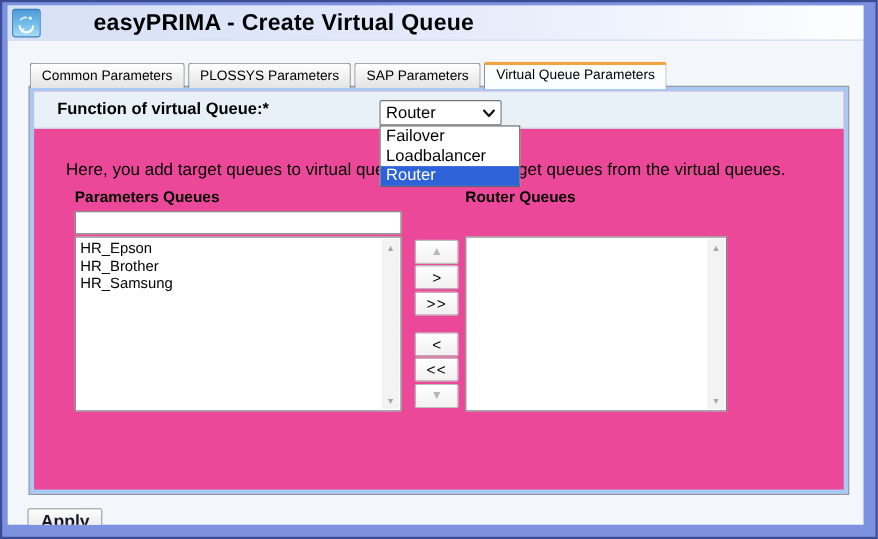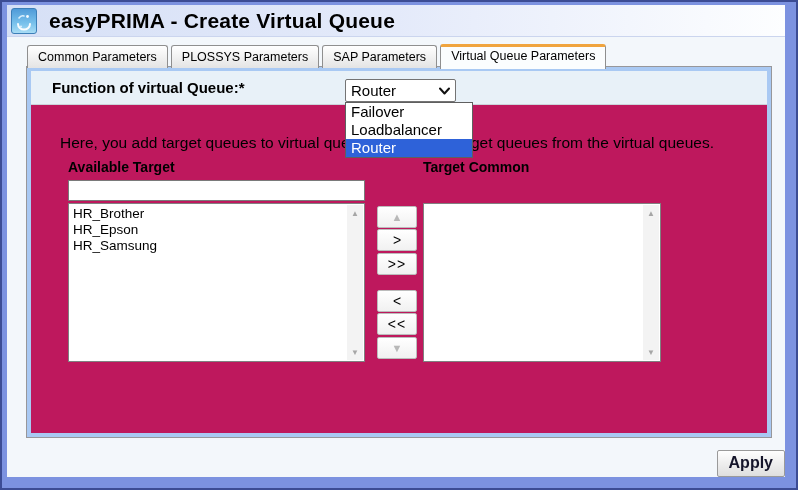--- a/index.html
+++ b/index.html
@@ -12,53 +12,53 @@
   }
   .window-inner {
     position:relative; width:100%; height:100%;
     background:#f3f7fb; overflow:hidden;
   }
 
   
   .titlebar {
     height:32px; display:flex; align-items:center;
     background:linear-gradient(90deg,#d6e0f6 0%,#e4eafa 50%,#fdfeff 100%);
-    border-bottom:1px solid #cbd5ee; padding-left:4px;
+    border-bottom:1px solid #cbd5ee; padding-left:4px;gap:36px;
   }
   .app-icon {
     width:26px; height:26px; border-radius:3px; flex:0 0 auto;
     background:linear-gradient(180deg,#4f9ad8 0%,#79c2ec 60%,#a8dcf5 100%);
     border:1px solid #3c7fb8; display:flex; align-items:center; justify-content:center;
   }
   .title-text {
     margin-left:12px; font-size:21px; font-weight:bold; color:#000; letter-spacing:0.2px;
     white-space:nowrap;
   }
 
   
-  .tabstrip { position:relative; height:25px; padding-left:20px; margin-top:4px; z-index:3; }
+  .tabstrip { position:relative; height:25px; padding-left:20px; margin-top:16px; z-index:3; }
   .tab {
     display:inline-block; vertical-align:bottom; cursor:default;
     font-size:12.5px; color:#000; padding:4px 10px 4px;
     background:linear-gradient(#ffffff,#e4e4e4);
     border:1px solid #8f8f8f; border-bottom:none;
     border-radius:3px 3px 0 0; margin-right:3px; position:relative; top:2px;
   }
   .tab.active {
     background:#fbfdfe;
     border-top:3px solid #f0a43e; padding-top:2px; padding-bottom:6px; top:3px; z-index:5;
   }
 
   
   .panel {
     position:relative; z-index:2;
     margin:0 13px 0 19px; height:372px;
     border:1px solid #97979a; background:#a9c9f3; padding:4px;
   }
-  .panel-content { position:relative; width:100%; height:100%; background:#be185d;text-decoration:underline; }
+  .panel-content { position:relative; width:100%; height:100%; background:#ec4899;text-decoration:underline; }
 
   .form-row {
     position:absolute; left:0; top:0; right:0; height:34px;
     background:#e8f1f8; border-bottom:1px solid #ccd3da;
   }
   .form-label { position:absolute; left:21px; top:0; line-height:34px; font-size:15px; font-weight:bold; color:#000; }
 
   .select-box {
     position:absolute; left:314px; top:8px; width:111px; height:23px;
     background:#fff; border:1px solid #747474; border-radius:2px;
@@ -112,21 +112,21 @@
     background:linear-gradient(#ffffff,#f1f1f1);
     border:1px solid #bcbcbc; border-radius:2px;
     font-size:14px; line-height:20px; text-align:center; color:#000; cursor:default;
     font-family:"Liberation Sans", sans-serif; padding:0;
   }
   .xfer-btn.disabled { color:#b8b8b8; font-size:11px; }
   .xb-1 { top:135px; } .xb-2 { top:158px; } .xb-3 { top:182px; letter-spacing:1px; }
   .xb-4 { top:219px; } .xb-5 { top:242px; letter-spacing:1px; } .xb-6 { top:266px; }
 
   
-  .footer { position:relative; margin:12px 0 0 18px; display:flex; gap:18px; z-index:1;justify-content:flex-end; }
+  .footer { position:relative; margin:12px 0 0 18px; display:flex; gap:18px; z-index:1; }
   .footer-btn {
     font-family:"Liberation Sans", sans-serif;
     font-size:16px; font-weight:bold; color:#15152a;
     background:linear-gradient(#fefefe,#dedede);
     border:1px solid #9a9a9a; border-radius:2px;
     padding:3px 11px 4px; cursor:default; white-space:nowrap;
   }
 </style>
 </head>
 <body>
@@ -167,29 +167,29 @@
               </svg>
           </span>
         </div>
 
         <div class="dropdown-list">
           <div class="dd-item">Failover</div>
           <div class="dd-item">Loadbalancer</div>
           <div class="dd-item highlighted">Router</div>
         </div>
 
-        <div class="col-label avail">Available Target</div>
-        <div class="col-label target">Target Common</div>
+        <div class="col-label avail">Parameters Queues</div>
+        <div class="col-label target">Router Queues</div>
 
         <input class="filter-input" type="text" value="" style="">
 
         <div class="listbox avail">
           <div class="list-items">
+            <div class="list-item">HR_Epson</div>
             <div class="list-item">HR_Brother</div>
-            <div class="list-item">HR_Epson</div>
             <div class="list-item">HR_Samsung</div>
           </div>
           <div class="scrollbar">
             <div class="sb-arrow sb-up"></div>
             <div class="sb-arrow sb-down"></div>
           </div>
         </div>
 
         <button class="xfer-btn xb-1 disabled">▲</button>
         <button class="xfer-btn xb-2">&gt;</button>

